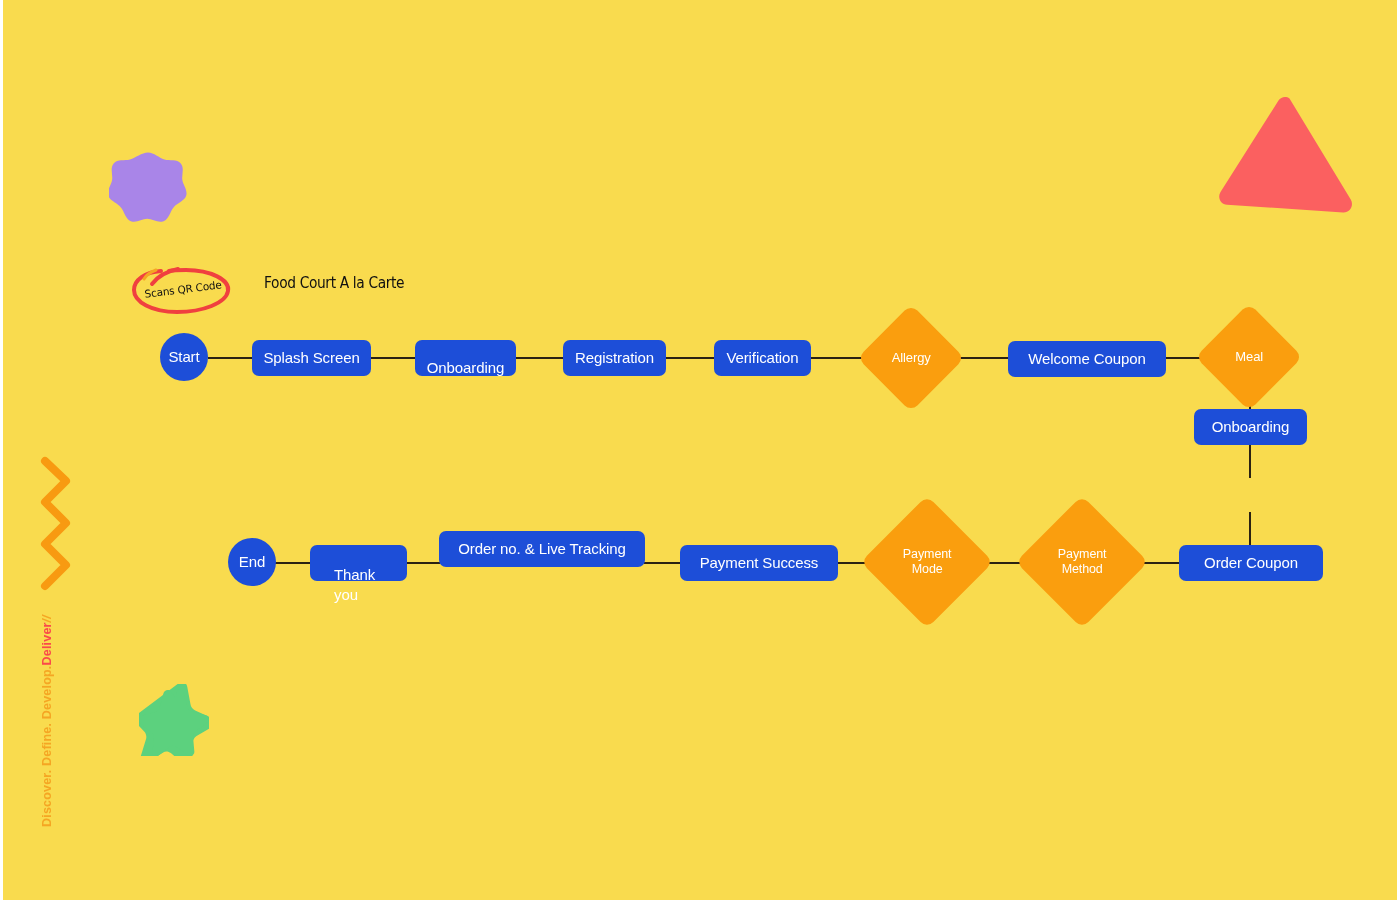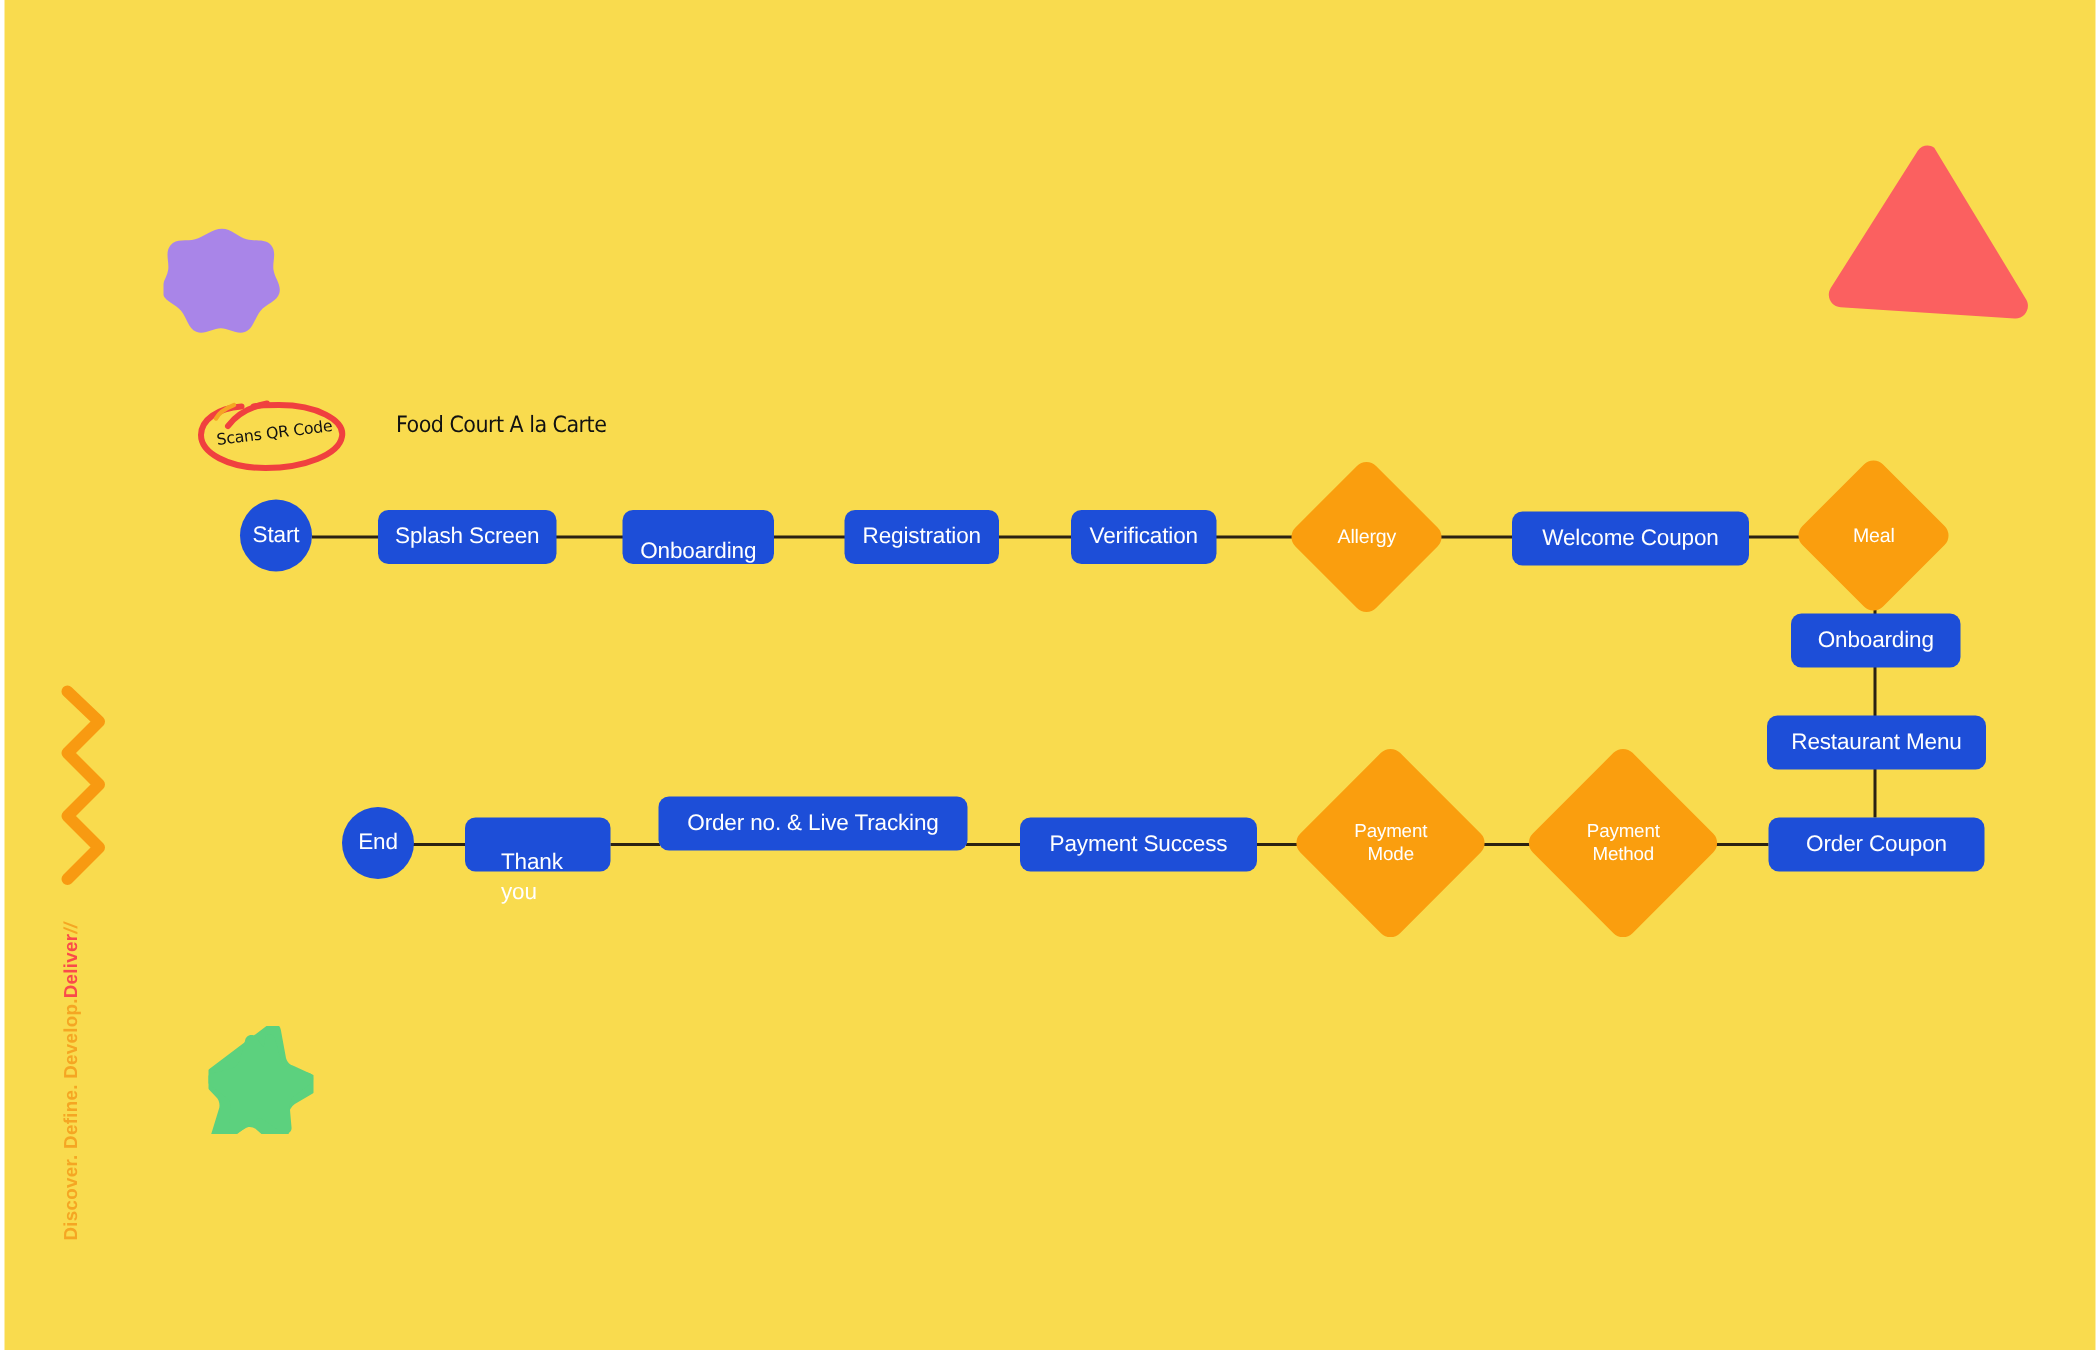--- a/index.html
+++ b/index.html
@@ -252,23 +252,20 @@
   </div>
 
   <div class="node decision small" style="left:1208px; top:319px;">
     <span class="dlabel">Meal</span>
   </div>
 
   <div class="node process" style="left:1191px; top:409px; width:113px;">
     <span>Onboarding</span>
   </div>
 
-  <div class="node process" style="left:1175px; top:477px; width:146px;">
-    <span>Restaurant Menu</span>
-  </div>
 
   <div class="node process" style="left:1176px; top:545px; width:144px;">
     <span>Order Coupon</span>
   </div>
 
   <div class="node decision" style="left:1032px; top:515px; width:94px; height:94px;">
     <span class="dlabel">Payment
 Method</span>
   </div>
 

